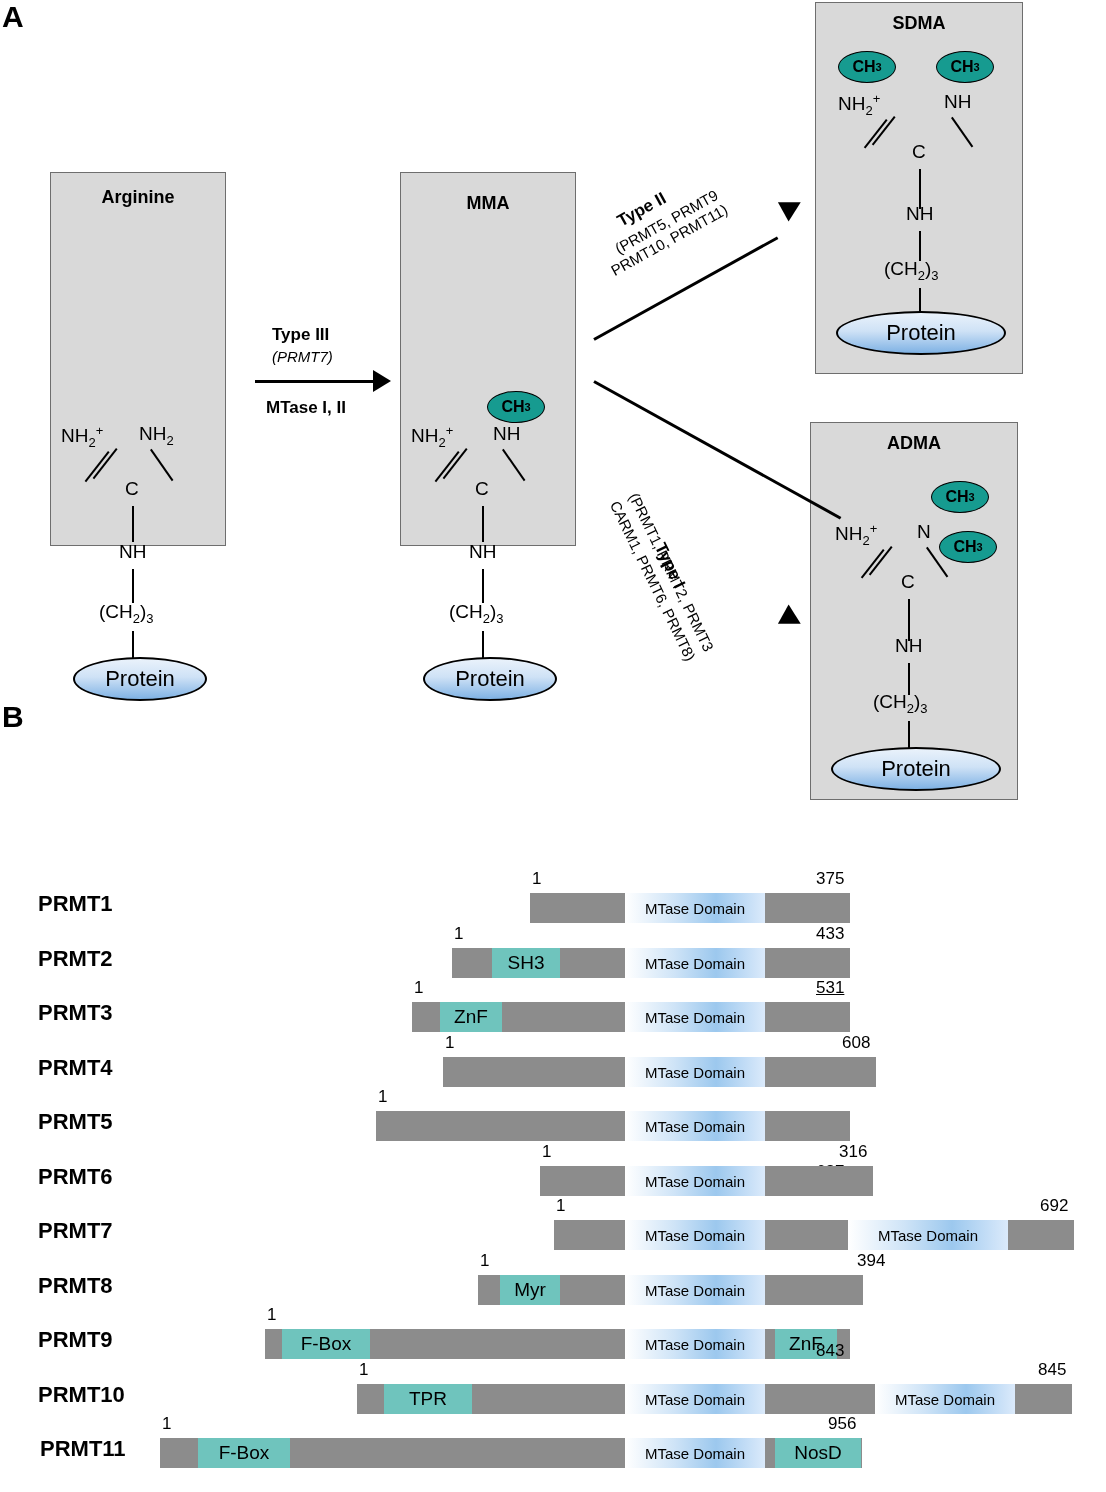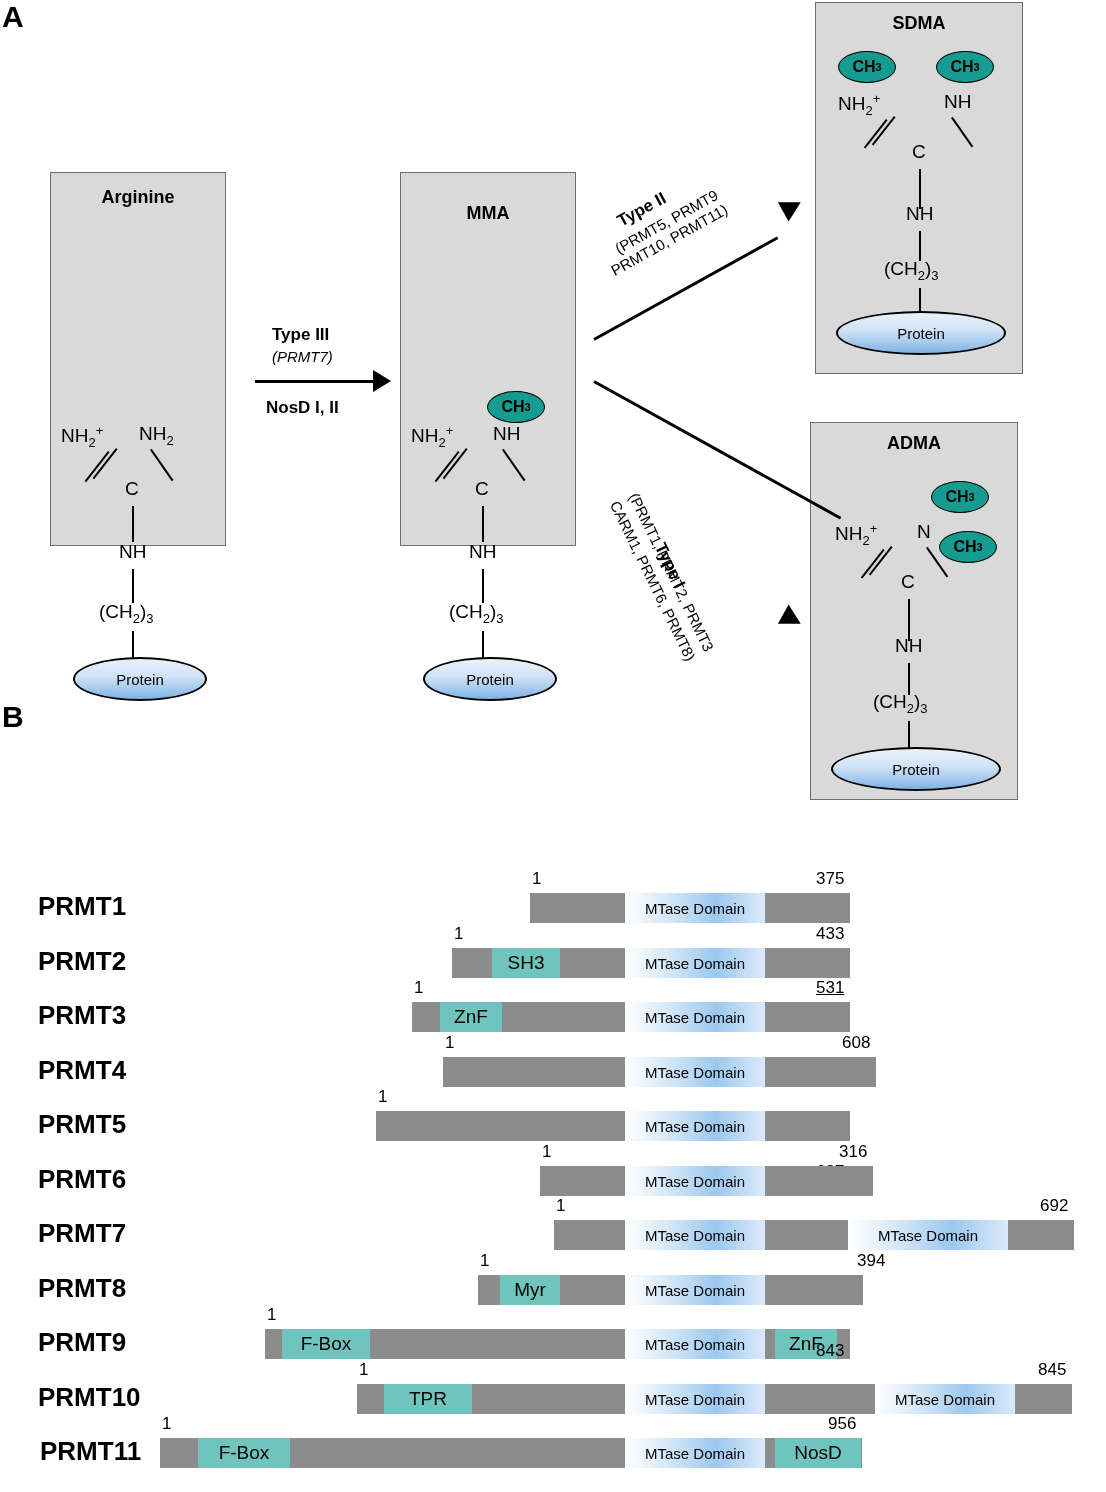--- a/index.html
+++ b/index.html
@@ -13,28 +13,28 @@
   .lbl sup{font-size:13px;}
   .bond{position:absolute;background:#000;}
   .vbond{width:2px;}
   .dbl{position:absolute;width:2px;background:#000;transform-origin:top left;}
   .ch3{position:absolute;background:#169b90;border:1px solid #000;border-radius:50%;
         color:#000;font-size:16px;font-weight:bold;text-align:center;line-height:1;
         display:flex;align-items:center;justify-content:center;}
   .ch3 sub{font-size:11px;}
   .protein{position:absolute;border:2px solid #000;border-radius:50%;
            background:linear-gradient(to bottom,#eaf2fb 0%,#cfe2f6 45%,#7fb2e4 100%);
-           display:flex;align-items:center;justify-content:center;font-size:15px;}
+           display:flex;align-items:center;justify-content:center;font-size:22px;}
   
   .arrow-line{position:absolute;background:#000;height:3px;transform-origin:left center;}
   .arrow-head{position:absolute;width:0;height:0;border-style:solid;}
   .arr-label{position:absolute;font-size:17px;font-weight:bold;white-space:nowrap;}
   .arr-sub{position:absolute;font-size:15px;font-weight:normal;white-space:nowrap;text-align:center;}
   
-  .prmt-name{position:absolute;font-size:26px;font-weight:bold;}
+  .prmt-name{position:absolute;font-size:22px;font-weight:bold;}
   .bar{position:absolute;background:#8c8c8c;height:30px;}
   .mtase{position:absolute;height:30px;
          background:linear-gradient(to right,#ffffff 0%,#cfe4f7 35%,#9cc8ee 65%,#dbeafb 100%);
          display:flex;align-items:center;justify-content:center;font-size:15px;}
   .dom{position:absolute;height:30px;background:#6fc4bd;
        display:flex;align-items:center;justify-content:center;font-size:19px;}
   .num{position:absolute;font-size:17px;}
 </style>
 </head>
 <body>
@@ -60,21 +60,21 @@
   <div class="lbl" style="left:68px;top:368px;">NH</div>
 
   <div class="bond vbond" style="left:81px;top:396px;height:34px;"></div>
   <div class="lbl" style="left:48px;top:428px;">(CH<sub>2</sub>)<sub>3</sub></div>
 
   <div class="bond vbond" style="left:81px;top:458px;height:28px;"></div>
   <div class="protein" style="left:22px;top:484px;width:130px;height:40px;">Protein</div>
 </div>
 
 <div class="chem-box" style="left:400px;top:172px;width:174px;height:372px;">
-  <div class="chem-title" style="top:30px;">MMA</div>
+  <div class="chem-title" style="top:20px;">MMA</div>
   <div class="lbl" style="left:10px;top:250px;">NH<sub>2</sub><sup>+</sup></div>
   <div class="lbl" style="left:92px;top:250px;">NH</div>
   <div class="ch3" style="left:86px;top:218px;width:56px;height:30px;">CH<sub>3</sub></div>
   <div class="dbl" style="left:57px;top:278px;height:38px;transform:rotate(38deg);"></div>
   <div class="dbl" style="left:65px;top:275px;height:38px;transform:rotate(38deg);"></div>
   <div class="dbl" style="left:101px;top:277px;height:38px;transform:rotate(-35deg);"></div>
   <div class="lbl" style="left:74px;top:305px;">C</div>
   <div class="bond vbond" style="left:81px;top:333px;height:36px;"></div>
   <div class="lbl" style="left:68px;top:368px;">NH</div>
   <div class="bond vbond" style="left:81px;top:396px;height:34px;"></div>
@@ -116,21 +116,21 @@
   <div class="bond vbond" style="left:97px;top:240px;height:32px;"></div>
   <div class="lbl" style="left:62px;top:268px;">(CH<sub>2</sub>)<sub>3</sub></div>
   <div class="bond vbond" style="left:97px;top:298px;height:28px;"></div>
   <div class="protein" style="left:20px;top:324px;width:166px;height:40px;">Protein</div>
 </div>
 
 <div class="arrow-line" style="left:255px;top:380px;width:118px;"></div>
 <div class="arrow-head" style="left:373px;top:370px;border-width:11px 0 11px 18px;border-color:transparent transparent transparent #000;"></div>
 <div class="arr-label" style="left:272px;top:325px;">Type III</div>
 <div class="arr-sub" style="left:272px;top:348px;font-style:italic;">(PRMT7)</div>
-<div class="arr-label" style="left:266px;top:398px;">NosD I, II</div>
+<div class="arr-label" style="left:266px;top:398px;">MTase I, II</div>
 
 <div class="arrow-line" style="left:594px;top:338px;width:210px;transform:rotate(-29deg);"></div>
 <div class="arrow-head" style="left:782px;top:196px;border-width:11px 0 11px 20px;border-color:transparent transparent transparent #000;transform:rotate(-29deg);"></div>
 <div class="arr-label" style="left:614px;top:214px;transform:rotate(-29deg);transform-origin:left top;">Type II</div>
 <div class="arr-sub" style="left:612px;top:242px;transform:rotate(-29deg);transform-origin:left top;">(PRMT5, PRMT9</div>
 <div class="arr-sub" style="left:608px;top:264px;transform:rotate(-29deg);transform-origin:left top;">PRMT10, PRMT11)</div>
 
 <div class="arrow-line" style="left:594px;top:380px;width:282px;transform:rotate(29deg);"></div>
 <div class="arrow-head" style="left:782px;top:608px;border-width:11px 0 11px 20px;border-color:transparent transparent transparent #000;transform:rotate(29deg);"></div>
 <div class="arr-label" style="left:668px;top:540px;transform:rotate(64deg);transform-origin:left top;">Type I</div>

